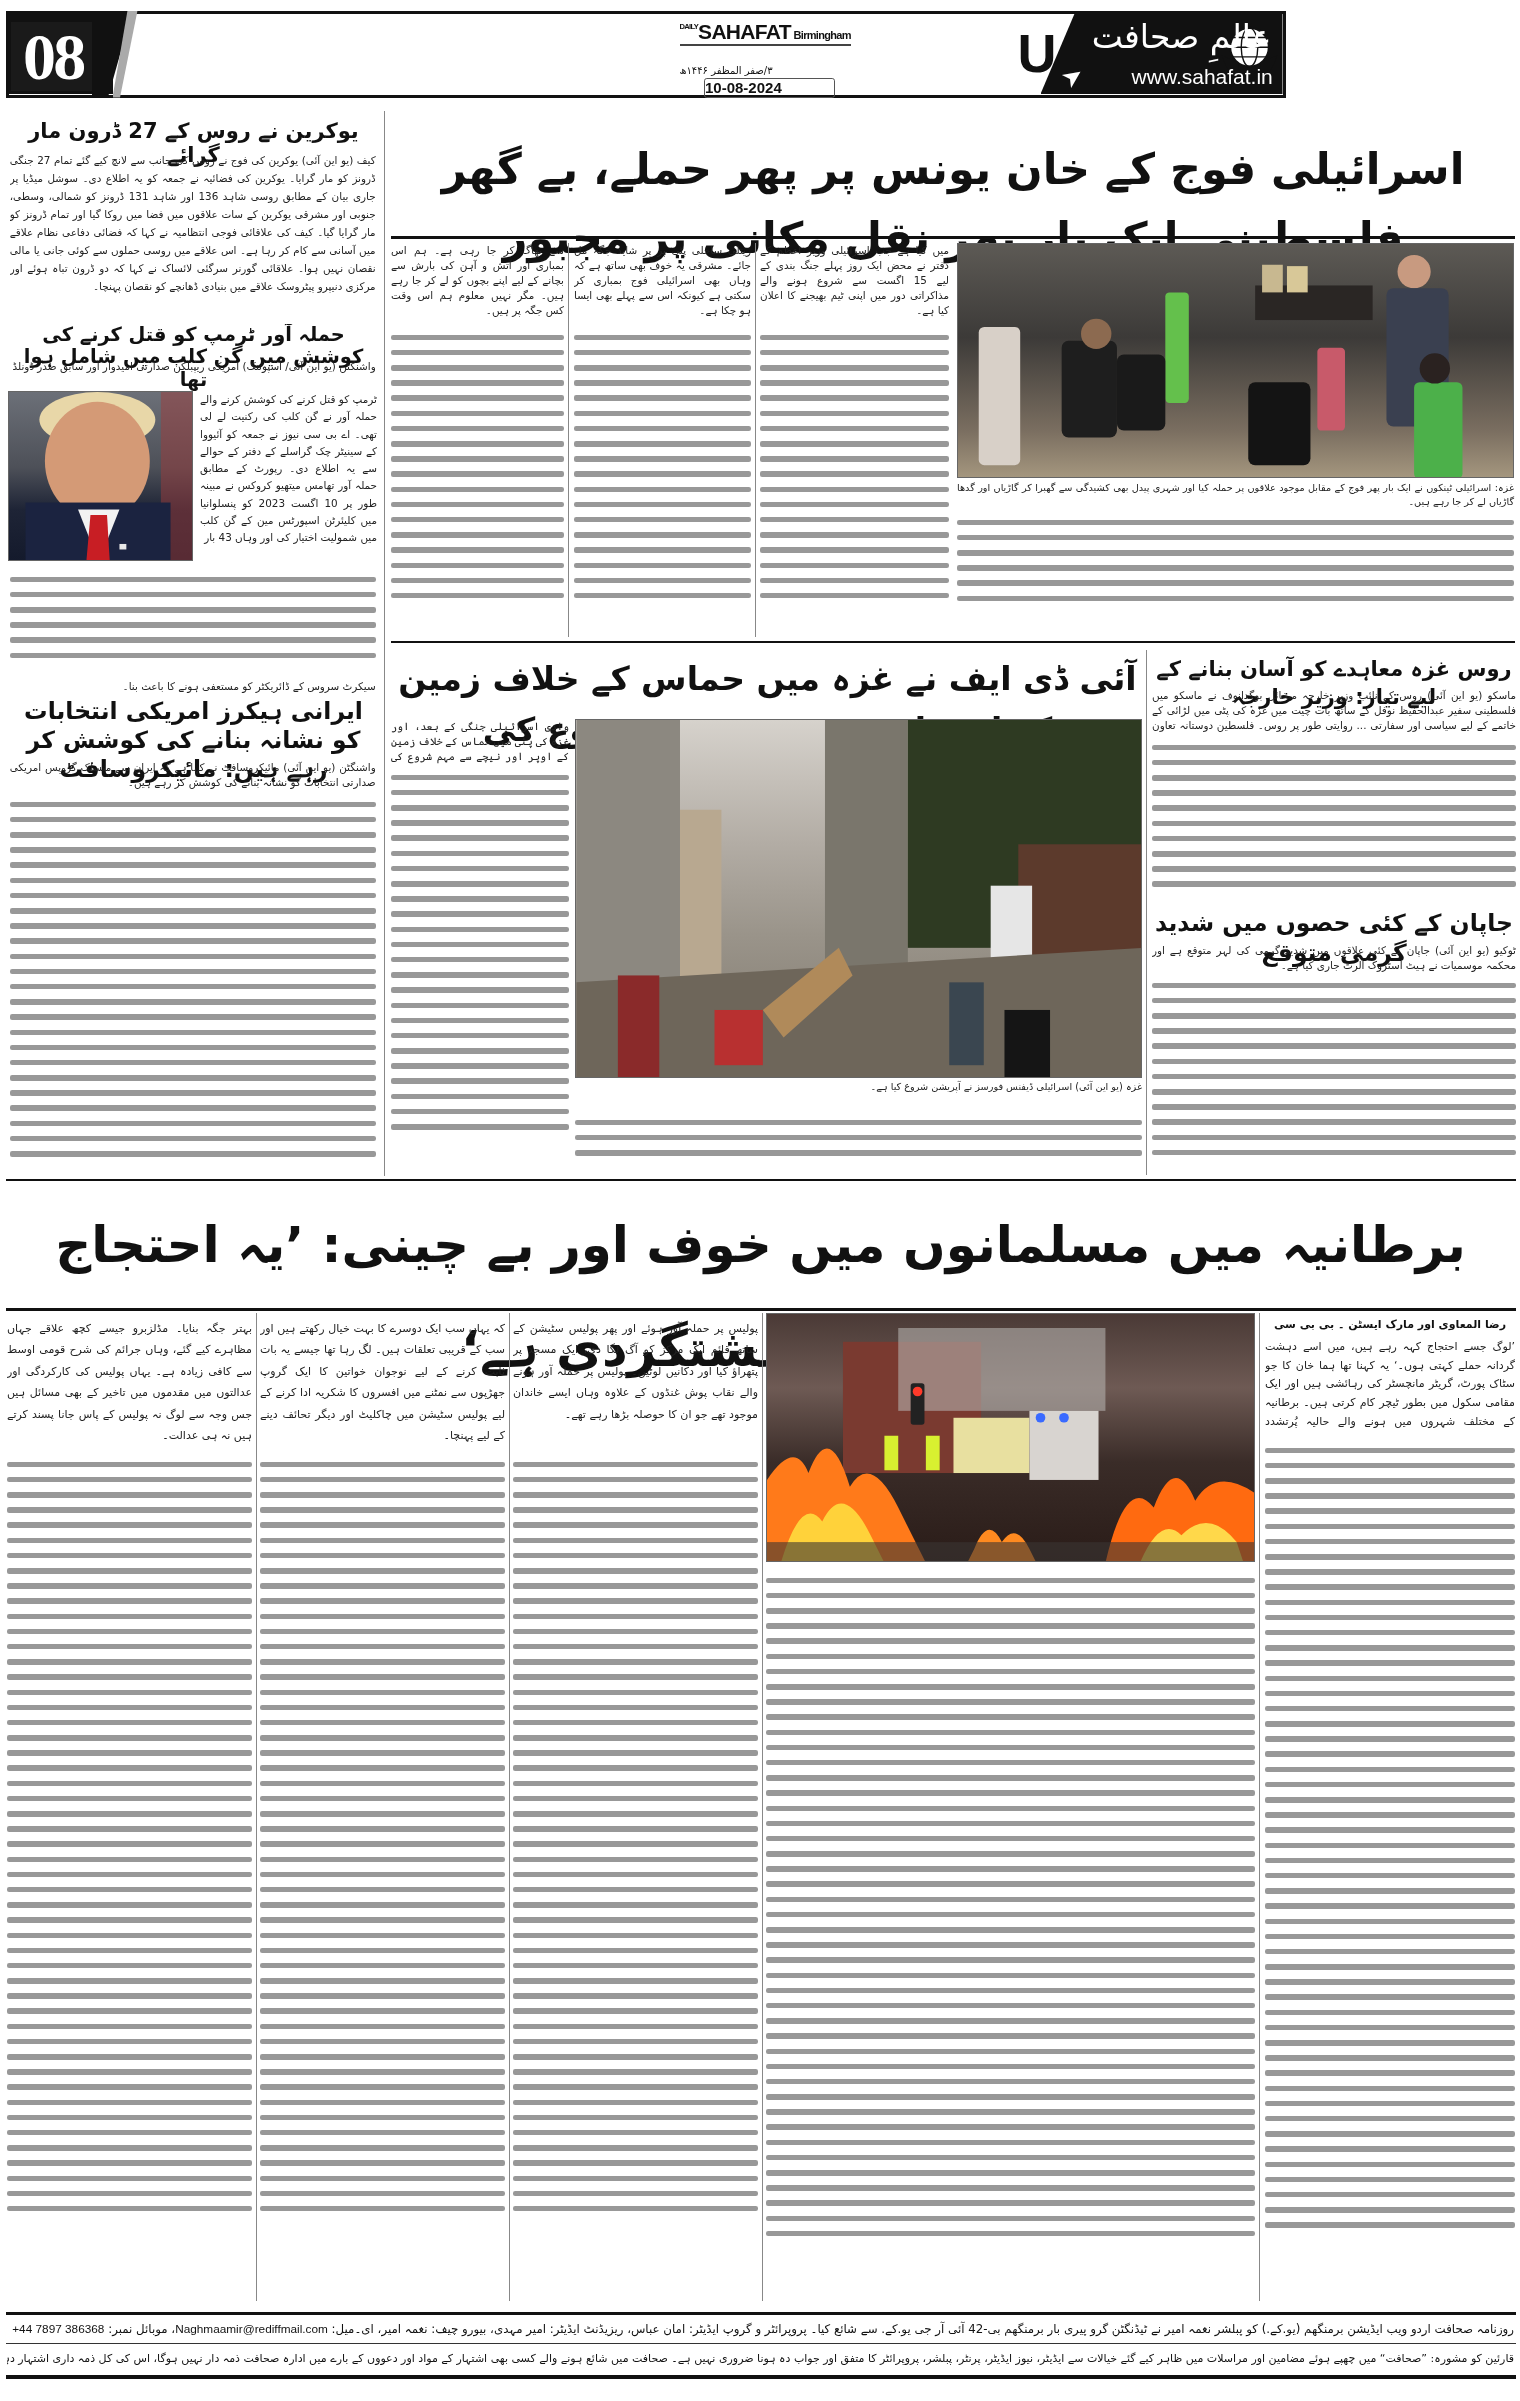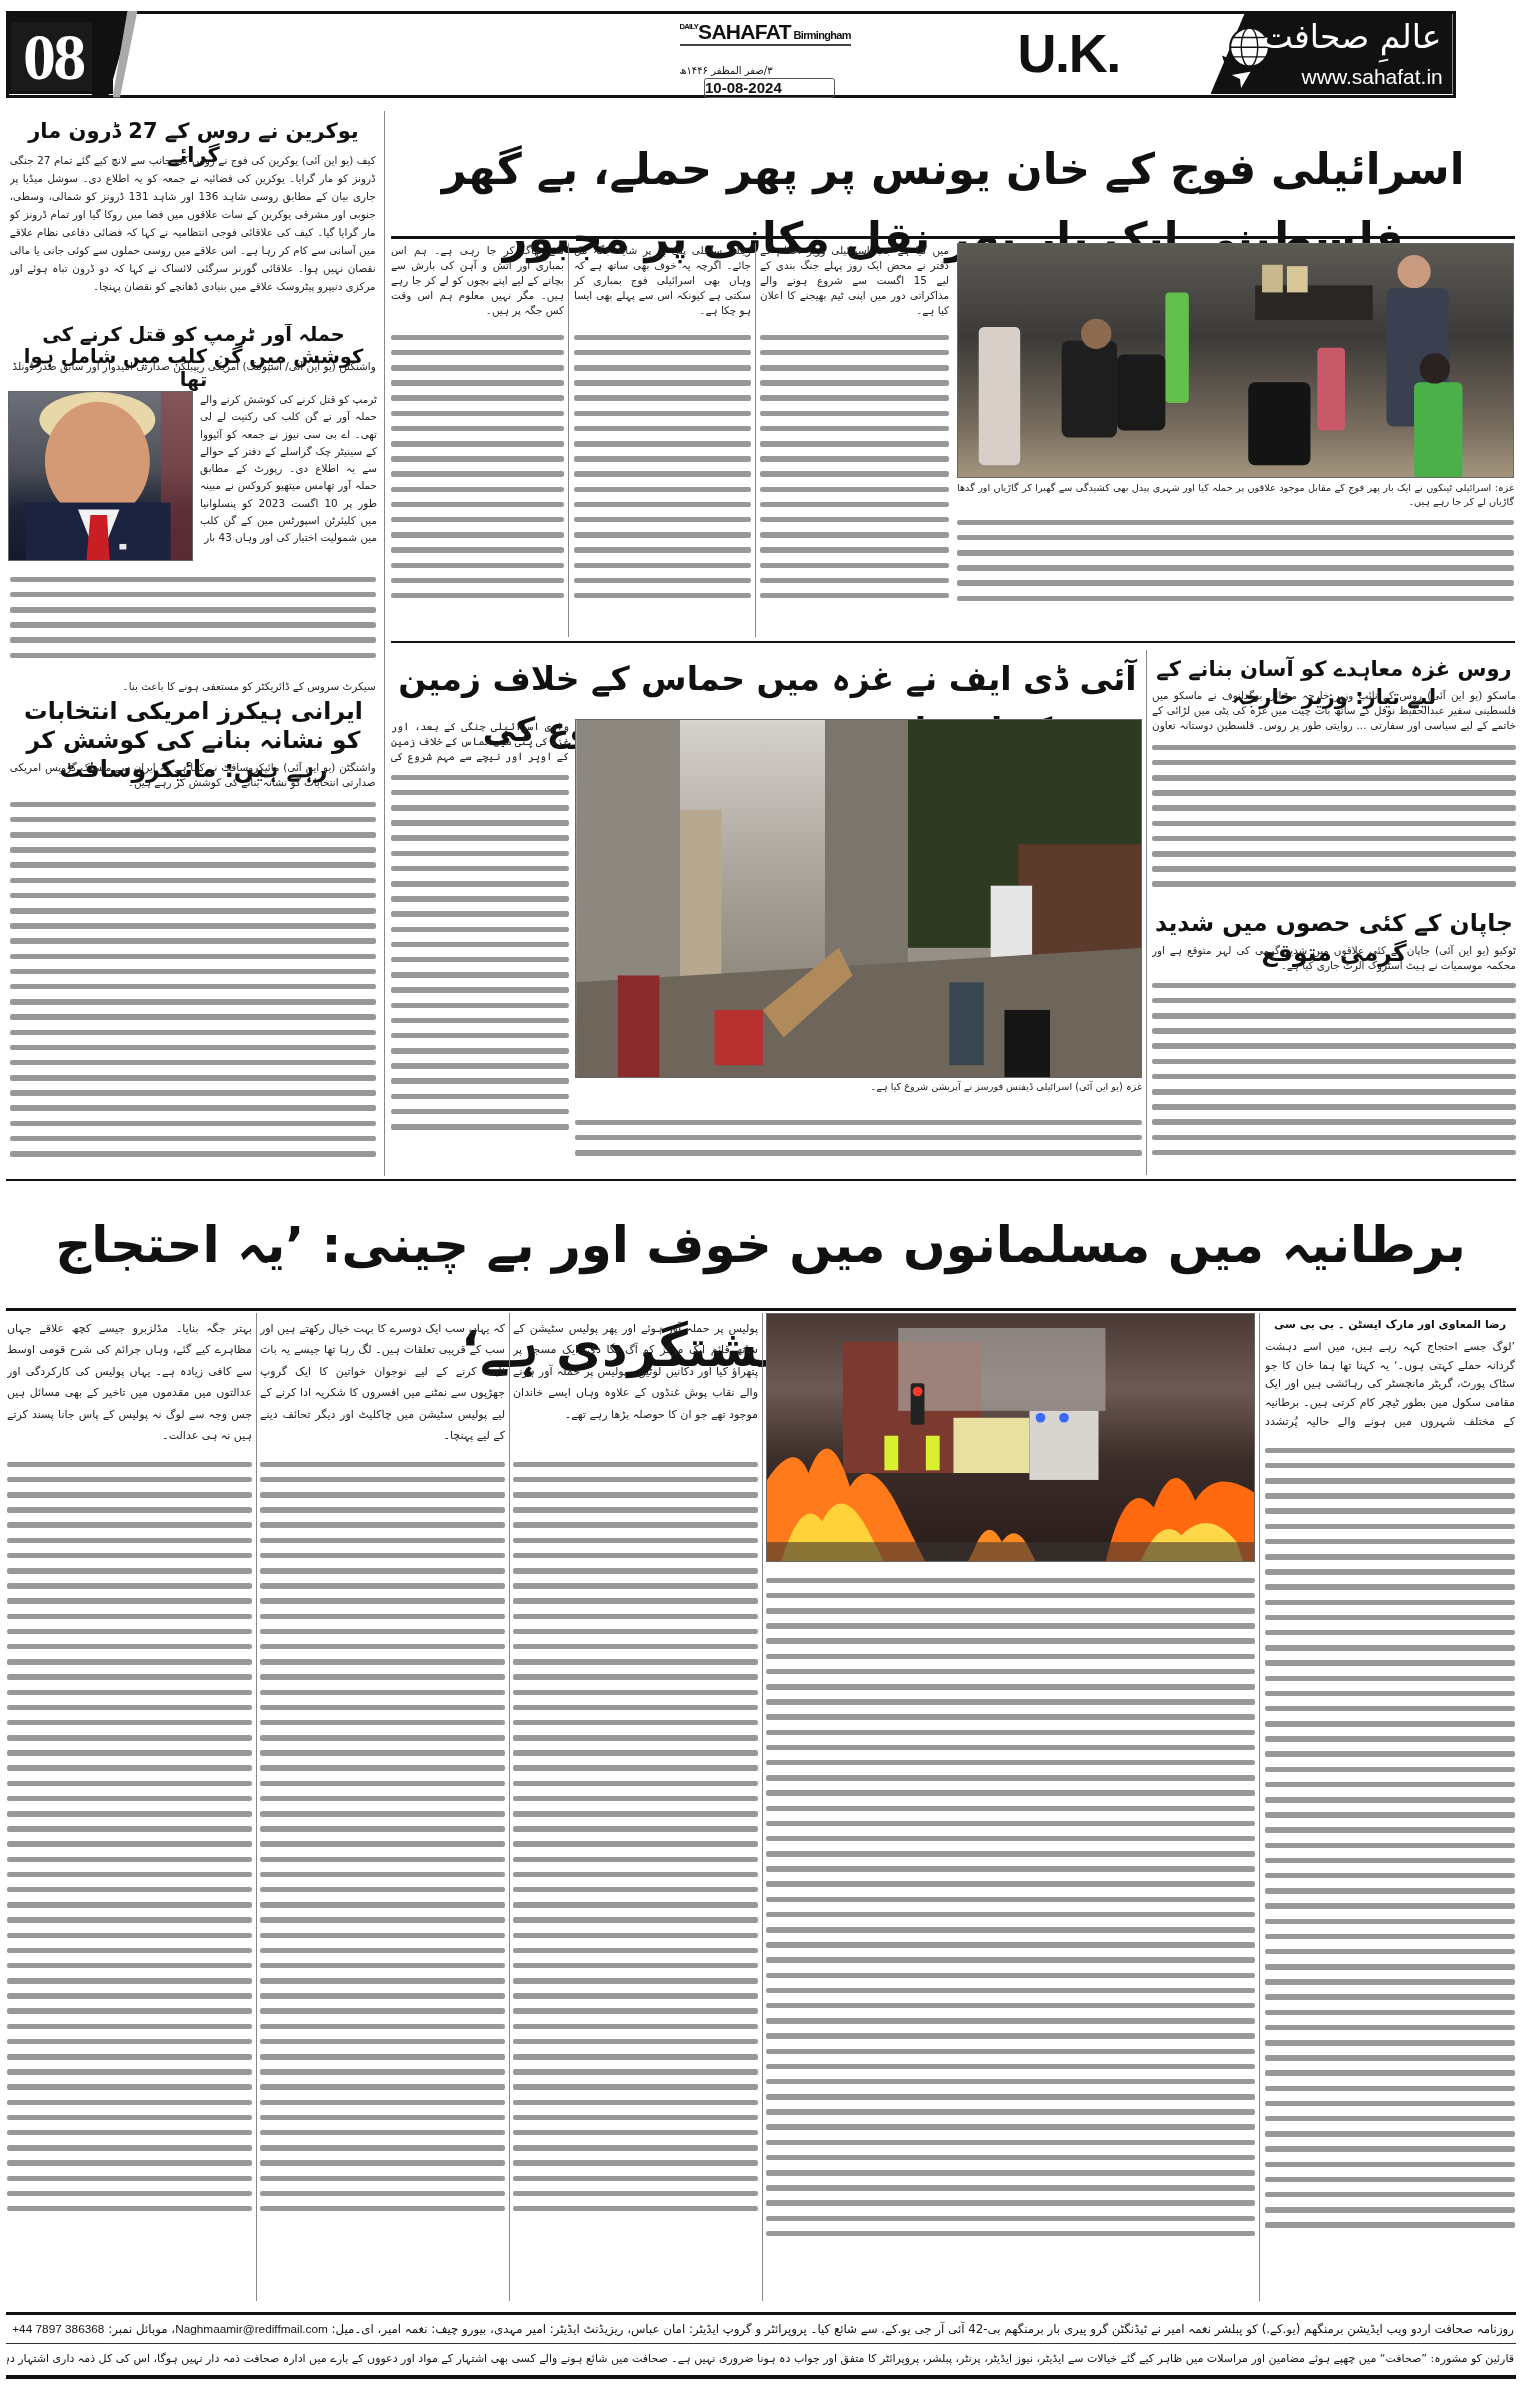--- a/index.html
+++ b/index.html
@@ -1,20 +1,20 @@
 <!DOCTYPE html>
 <html style="font-size:11px"><head>
 <meta charset="utf-8">
 <style>
   * { box-sizing: border-box; margin: 0; padding: 0; }
   html, body { width: 1521px; height: 2401px; background: #ffffff; overflow: hidden; }
   body { position: relative; font-family: "DejaVu Sans", sans-serif; color: #111; }
 
   
-  .masthead { position: absolute; left: 5.5px; top: 11px; width: 1450px; height: 87px; border: 3.5px solid #111; background: #fff; }
+  .masthead { position: absolute; left: 5.5px; top: 11px; width: 1280px; height: 87px; border: 3.5px solid #111; background: #fff; }
   .page-no { position: absolute; left: 2.8px; top: 8.3px; width: 84px; height: 69px; background: #1a1a1a; color: #fff; font-family: "Liberation Serif", serif; font-size: 66px; font-weight: bold; text-align: center; line-height: 69px; letter-spacing: -2.8px; }
   .left-black { position: absolute; left: 0; top: 0; width: 104px; height: 80px; background: #111; }
   .swoosh-l { position: absolute; left: 83px; top: -3.5px; width: 41px; height: 87px; background: #111; clip-path: polygon(0 0, 100% 0, 40% 100%, 0 100%); }
   .swoosh-l2 { position: absolute; left: 104px; top: -3.5px; width: 25px; height: 87px; background: #aaa; clip-path: polygon(60% 0, 100% 0, 30% 100%, 0 100%); }
   .brand-urdu { position: absolute; left: 138px; top: 5.5px; font-family: "DejaVu Sans", sans-serif; font-size: 54px; font-weight: bold; direction: rtl; line-height: 69px; }
   .center-block { position: absolute; left: 671px; top: 5.5px; width: 180px; text-align: left; }
   .daily-sahafat { font-family: "Liberation Sans", sans-serif; font-weight: bold; font-size: 21px; letter-spacing: -0.7px; border-bottom: 2.1px solid #444; display: inline-block; }
   .daily-sahafat small { font-size: 7.6px; vertical-align: 9.7px; }
   .daily-sahafat .city { font-size: 11px; margin-left: 2.8px; }
   .hijri { font-size: 10px; direction: rtl; margin-top: 19px; }
@@ -182,21 +182,21 @@
       <i></i>
       <i></i>
       <i></i>
       <i></i>
       <i></i>
       <i></i>
       <i></i>
     </div>
   <div class="vrule" style="left:755px;top:243px;height:394px;"></div>
 
-  <p class="col urdu body-text" style="left:574px;top:243px;width:177px;height:83px;">ریتلی ساحلی پٹی پر پر شاید جگہ مل جائے۔ اگرچہ یہ خوف بھی ساتھ ہے کہ وہاں بھی اسرائیلی فوج بمباری کر سکتی ہے کیونکہ اس سے پہلے بھی ایسا ہو چکا ہے۔</p>
+  <p class="col urdu body-text" style="left:574px;top:243px;width:177px;height:83px;">ریتلی ساحلی پٹی پر پر شاید جگہ مل جائے۔ مشرقی یہ خوف بھی ساتھ ہے کہ وہاں بھی اسرائیلی فوج بمباری کر سکتی ہے کیونکہ اس سے پہلے بھی ایسا ہو چکا ہے۔</p>
   <div class="lines" style="left:574px;top:325px;width:177px;height:311px;">
       <i></i>
       <i></i>
       <i></i>
       <i></i>
       <i></i>
       <i></i>
       <i></i>
       <i></i>
       <i></i>

